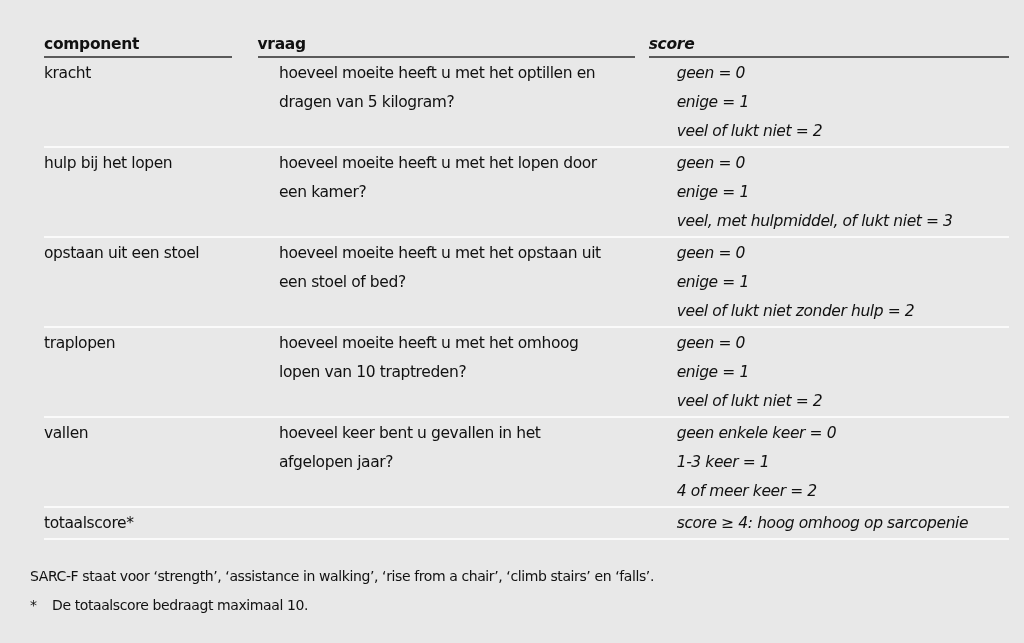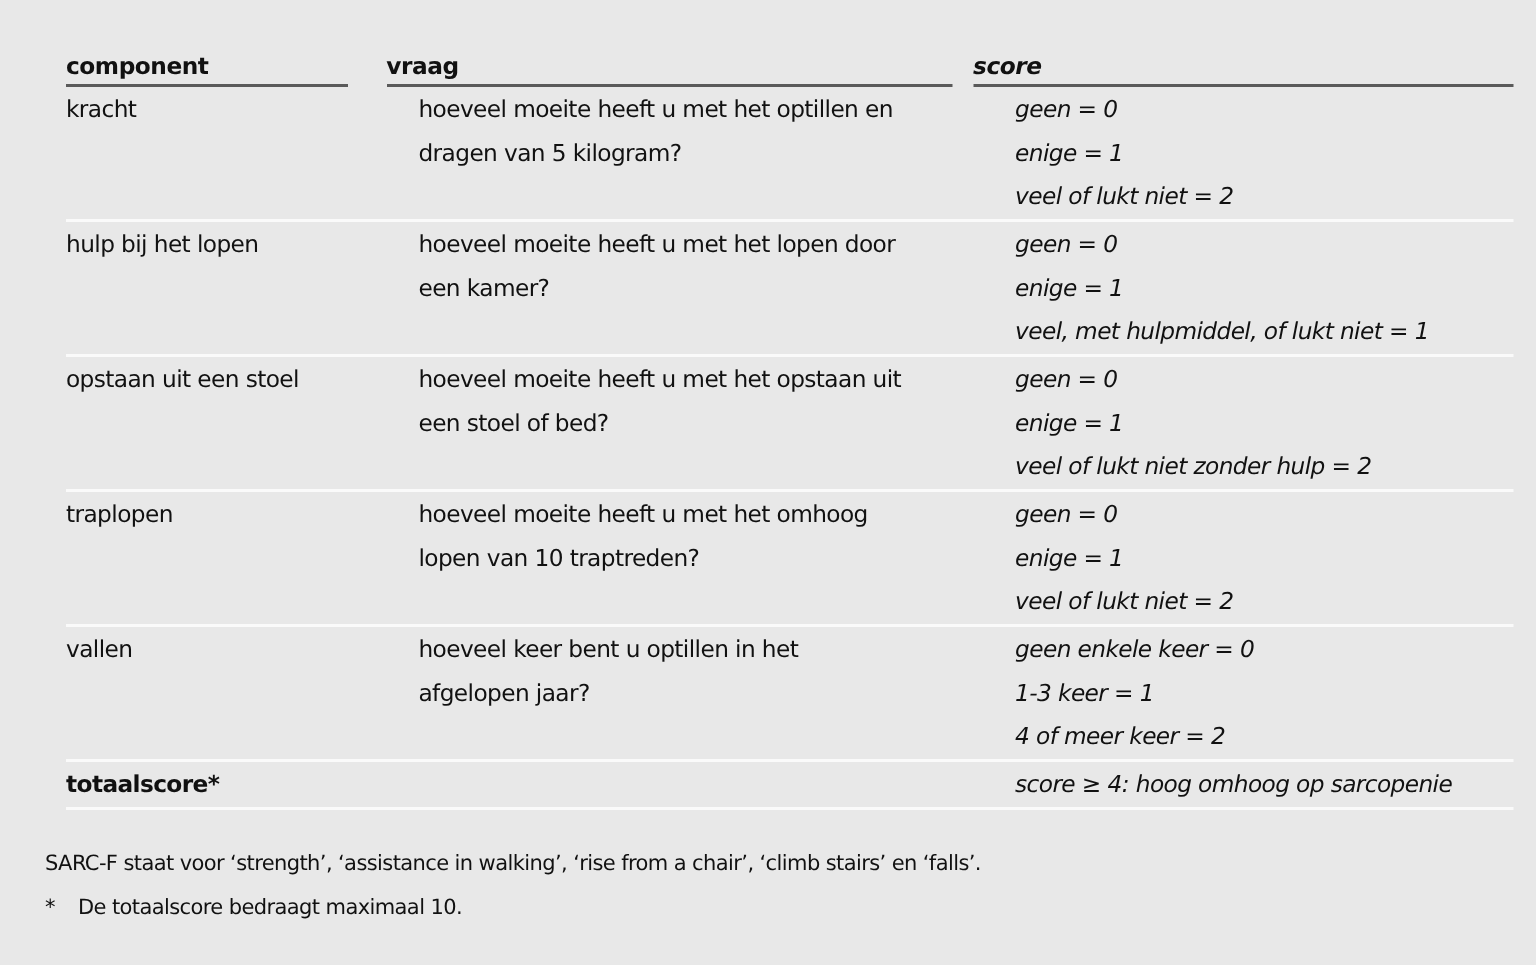--- a/index.html
+++ b/index.html
@@ -49,21 +49,21 @@
       gap: 36px;
     }
     .row .cell {
       font-size: 15.5px;
       letter-spacing: -0.4px;
       line-height: 29px;
       padding-top: 1px;
       white-space: nowrap;
     }
     .row.total .c1 {
-      font-weight: bold;
+      font-weight: normal;
     }
     .score-line {
       display: block;
     }
     .notes {
       position: absolute;
       left: 30px;
       top: 562px;
       font-size: 14px;
       letter-spacing: -0.4px;
@@ -100,21 +100,21 @@
 
     <div class="row">
       <div class="cell c1">hulp bij het lopen</div>
       <div class="cell c2">
         <span class="score-line">hoeveel moeite heeft u met het lopen door</span>
         <span class="score-line">een kamer?</span>
       </div>
       <div class="cell c3">
         <span class="score-line">geen = 0</span>
         <span class="score-line">enige = 1</span>
-        <span class="score-line">veel, met hulpmiddel, of lukt niet = 1</span>
+        <span class="score-line">veel, met hulpmiddel, of lukt niet = 3</span>
       </div>
     </div>
 
     <div class="row">
       <div class="cell c1">opstaan uit een stoel</div>
       <div class="cell c2">
         <span class="score-line">hoeveel moeite heeft u met het opstaan uit</span>
         <span class="score-line">een stoel of bed?</span>
       </div>
       <div class="cell c3">
@@ -133,21 +133,21 @@
       <div class="cell c3">
         <span class="score-line">geen = 0</span>
         <span class="score-line">enige = 1</span>
         <span class="score-line">veel of lukt niet = 2</span>
       </div>
     </div>
 
     <div class="row">
       <div class="cell c1">vallen</div>
       <div class="cell c2">
-        <span class="score-line">hoeveel keer bent u optillen in het</span>
+        <span class="score-line">hoeveel keer bent u gevallen in het</span>
         <span class="score-line">afgelopen jaar?</span>
       </div>
       <div class="cell c3">
         <span class="score-line">geen enkele keer = 0</span>
         <span class="score-line">1-3 keer = 1</span>
         <span class="score-line">4 of meer keer = 2</span>
       </div>
     </div>
 
     <div class="row total">

